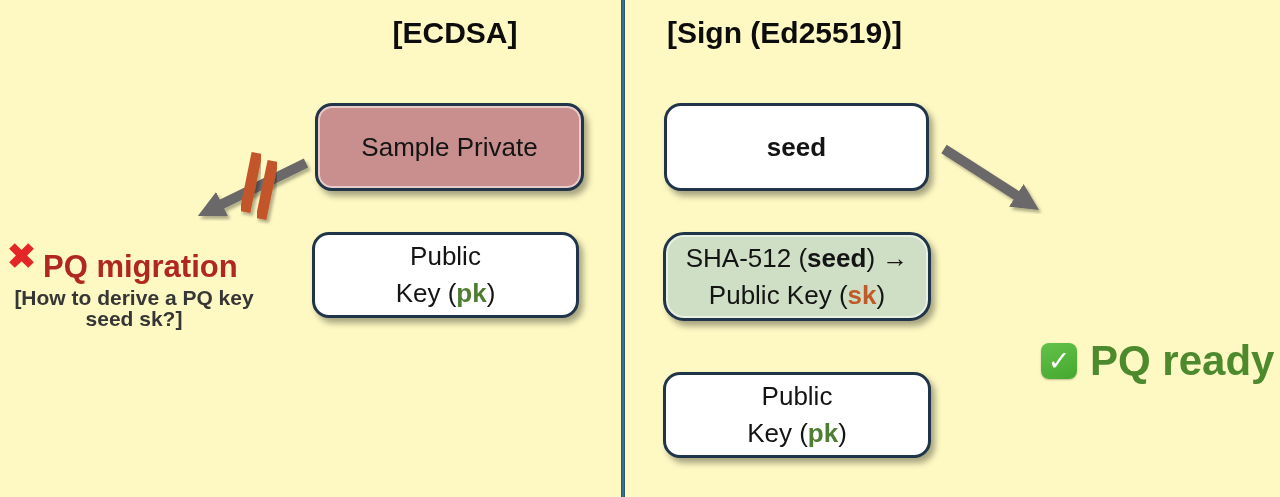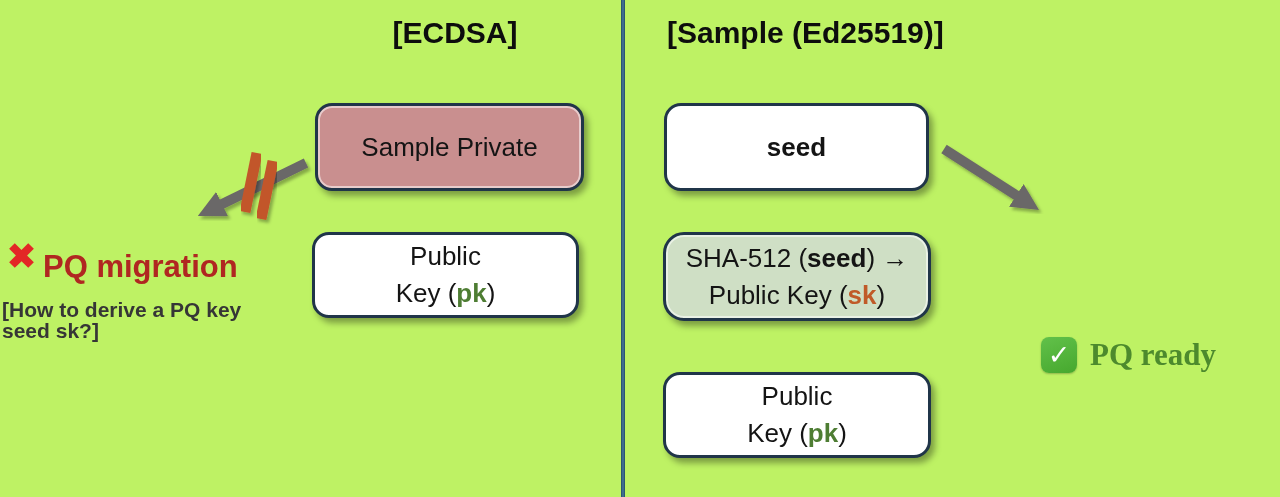--- a/index.html
+++ b/index.html
@@ -2,21 +2,21 @@
 <html><head>
 <meta charset="utf-8">
 <style>
   * { margin:0; padding:0; box-sizing:border-box; }
   html,body { background:#ffffff; }
   body { font-family:"Liberation Sans","DejaVu Sans",sans-serif; }
 
   .canvas {
     position:relative;
     width:1280px; height:497px;
-    background:#bef264;
+    background:#fef9c3;
     overflow:hidden;
   }
 
   .arrow-layer {
     position:absolute; left:0; top:0; width:1280px; height:497px;
     pointer-events:none;
   }
 
   .divider {
     position:absolute; left:621px; top:0; width:4px; height:497px;
@@ -70,39 +70,39 @@
   }
   .x-icon {
     font-size:37px; font-weight:bold; color:#e32726; line-height:38px;
   }
   .pq-migration-label {
     font-size:31px; font-weight:bold; color:#b02721; line-height:38px;
     white-space:nowrap;
     margin-top:20px;
   }
   .pq-migration-note {
-    margin-top:13px;
+    margin-top:1px;
     font-size:21px; font-weight:bold; color:#363636;
-    line-height:21px;
+    text-align:center; line-height:21px;
   }
 
   .pq-ready {
     position:absolute; left:1041px; top:337px;
     display:flex; align-items:center; gap:13px;
   }
   .check-icon {
     width:36px; height:36px;
     background:linear-gradient(160deg,#62c14a 0%,#46a82e 100%);
     border-radius:8px;
     display:flex; align-items:center; justify-content:center;
     color:#ffffff; font-size:27px; font-weight:bold;
     box-shadow:0 1px 2px rgba(0,0,0,0.25);
   }
   .pq-ready-label {
-    font-size:31px; font-weight:bold; color:#4d8a2d; white-space:nowrap;font-family:Liberation Serif, serif;
+    font-size:42px; font-weight:bold; color:#4d8a2d; white-space:nowrap;
   }
 </style>
 </head>
 <body>
 
 <div class="canvas">
 
   <svg class="arrow-layer" width="1280" height="497" viewBox="0 0 1280 497">
     <defs>
       <marker id="ah" viewBox="0 0 10 10" refX="2.5" refY="5" markerWidth="2.7" markerHeight="2.7" orient="auto" markerUnits="strokeWidth">
@@ -150,21 +150,21 @@
     <div class="pq-migration-row">
       <span class="x-icon">✖</span>
       <span class="pq-migration-label">PQ migration</span>
     </div>
     <div class="pq-migration-note">
       <div>[How to derive a PQ key</div>
       <div>seed sk?]</div>
     </div>
   </div>
 
-  <div class="panel-title title-eddsa">[Sample (Ed25519)]</div>
+  <div class="panel-title title-eddsa">[Sign (Ed25519)]</div>
 
   <div class="box box-sample-seed">
     <div>
       <span class="b">seed</span>
     </div>
   </div>
 
   <div class="box box-green box-sha512">
     <div>
       <span>SHA-512 (</span><span class="b">seed</span><span>) </span><span class="glyph-arrow">→</span>

